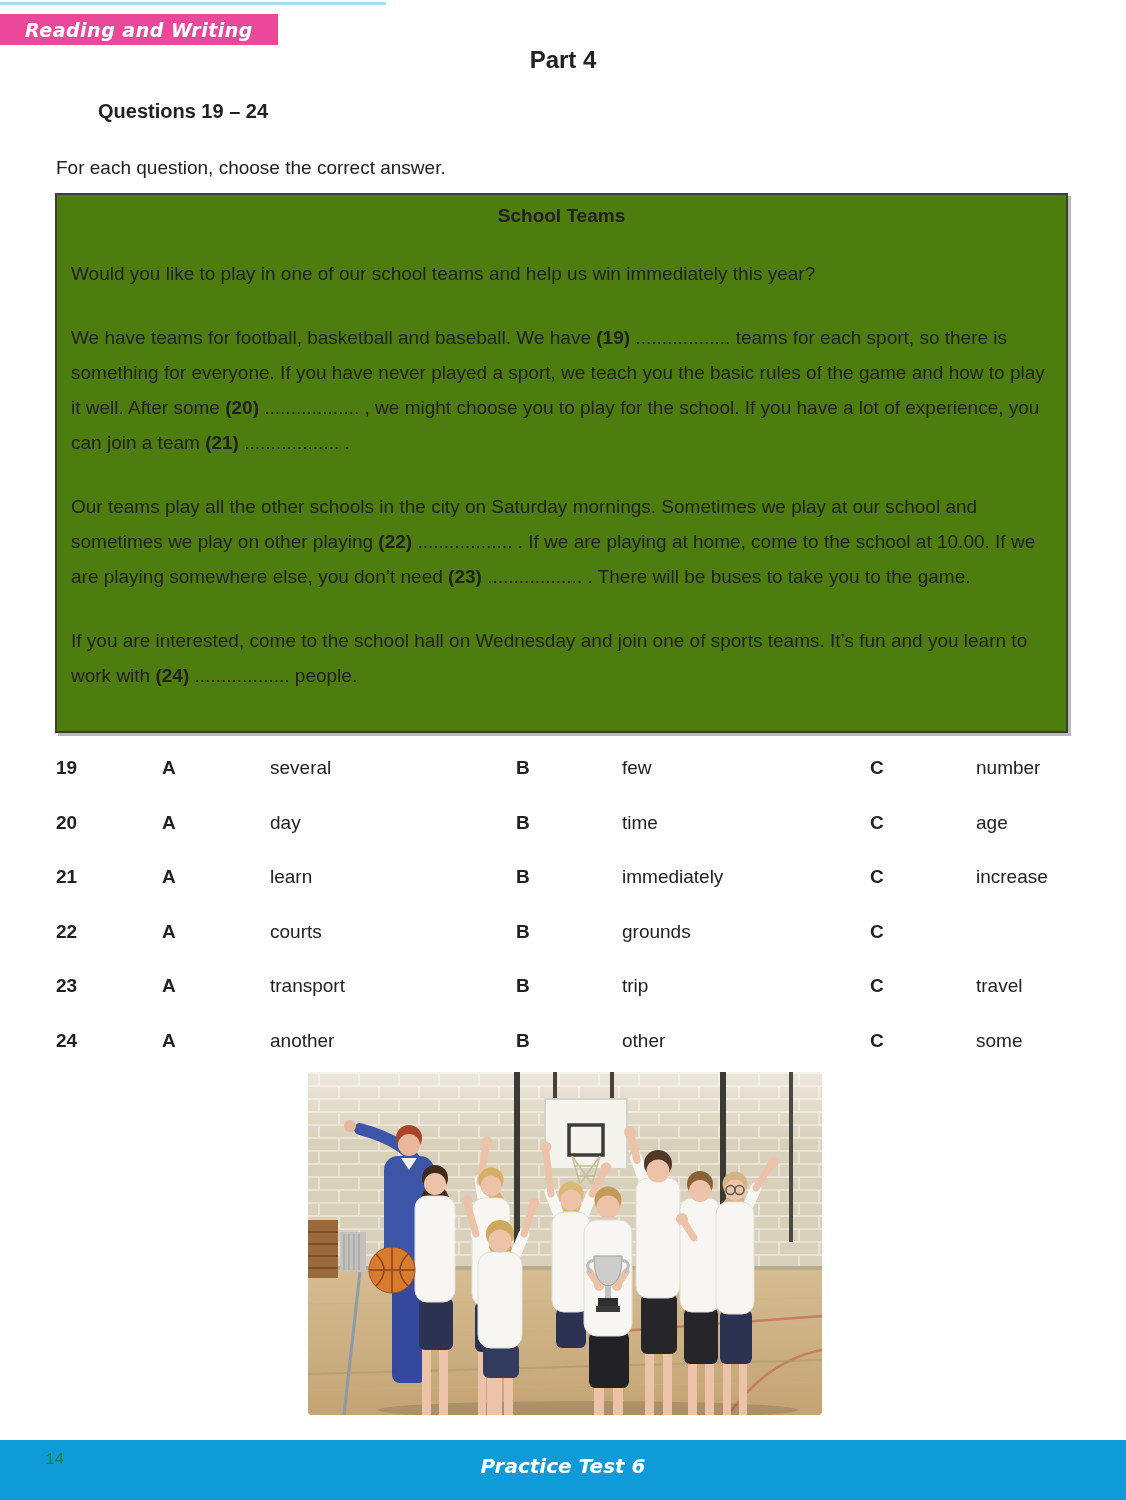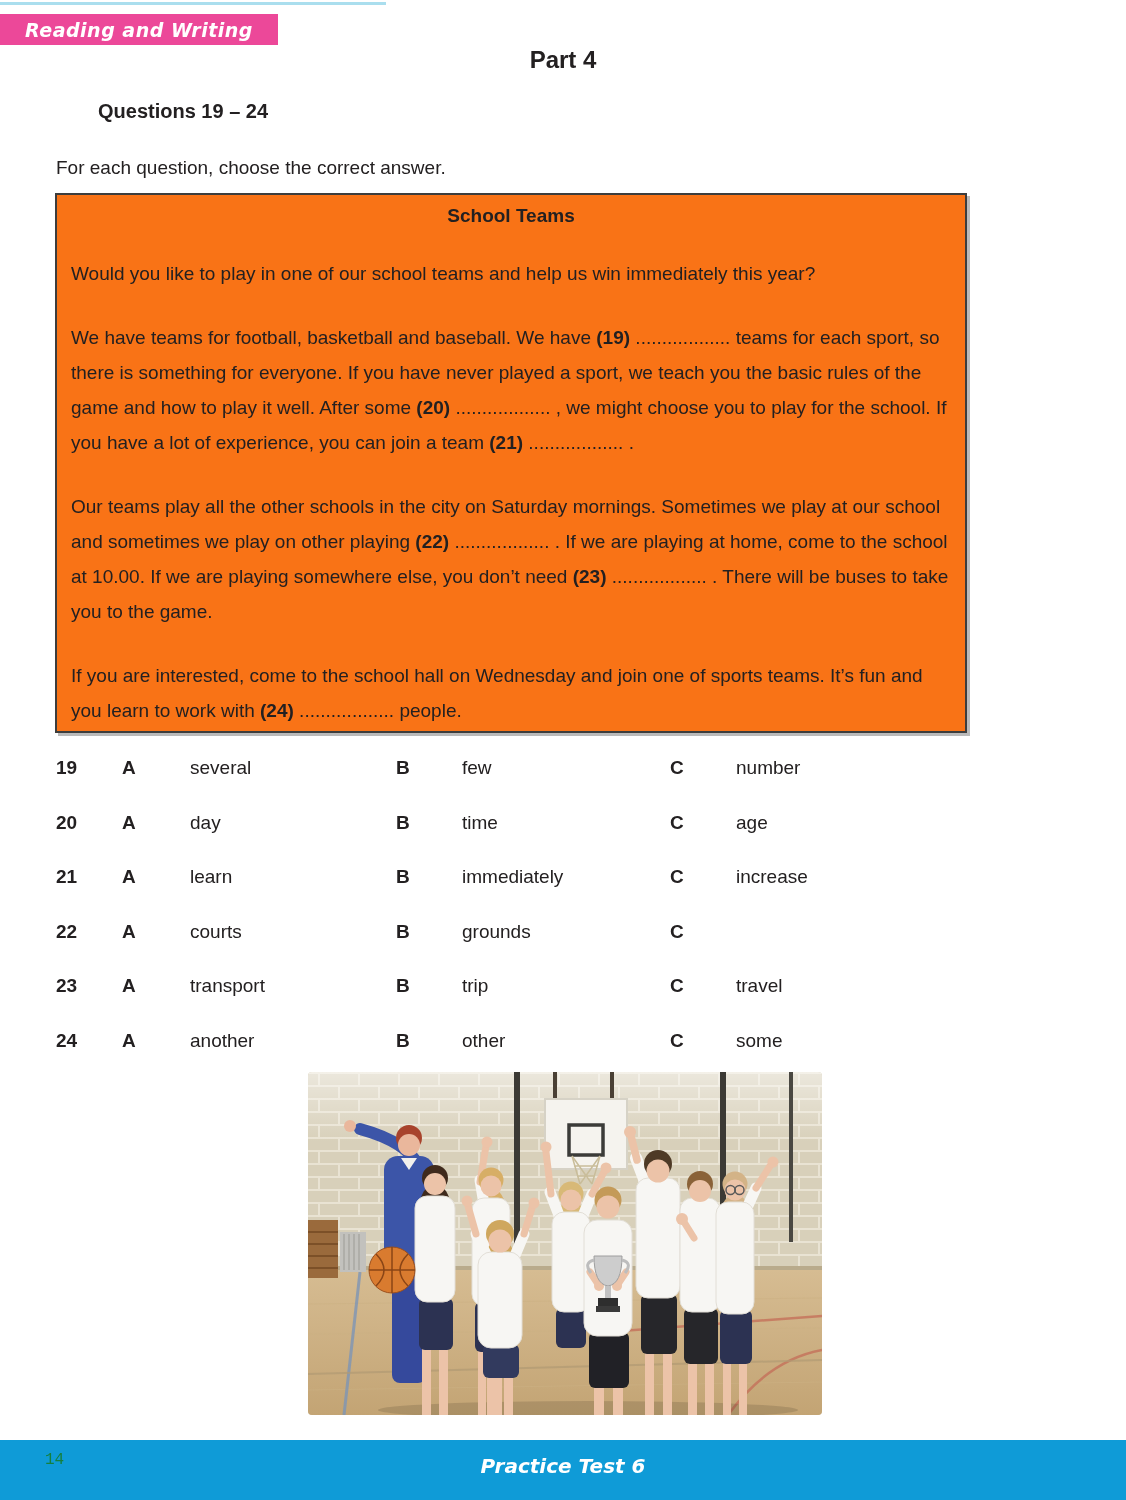--- a/index.html
+++ b/index.html
@@ -10,31 +10,31 @@
   .topline{position:absolute;left:0;top:2px;width:386px;height:3px;background:#aadeee;}
   .badge{
     position:absolute;left:0;top:14px;width:278px;height:31px;background:#ec4899;
     color:#ffffff;font-family:"DejaVu Sans", sans-serif;font-weight:bold;font-style:italic;
     font-size:19px;display:flex;align-items:center;justify-content:center;letter-spacing:.5px;
   }
   .part-title{position:absolute;top:46px;left:0;width:1126px;text-align:center;font-weight:bold;font-size:24px;}
   .q-heading{position:absolute;top:100px;left:56px;font-weight:bold;font-size:20px;margin-left:42px;}
   .instruction{position:absolute;top:157px;left:56px;font-size:19px;}
   .passage-box{
-    position:absolute;left:55px;top:193px;width:912px;height:540px;box-sizing:border-box;
-    background:#f97316;border:2px solid #3d3d3d;box-shadow:3px 3px 0 rgba(130,130,130,.55);
+    position:absolute;left:55px;top:193px;width:1013px;height:540px;box-sizing:border-box;
+    background:#4d7c0f;border:2px solid #3d3d3d;box-shadow:3px 3px 0 rgba(130,130,130,.55);
     padding:8px 14px 0 14px;
   }
   .passage-title{text-align:center;font-weight:bold;font-size:19px;margin:2px 0 0 0;}
   p.psg{font-size:19px;line-height:35px;margin:29px 0 0 0;}
   p.psg .b{font-weight:bold;}
   .options{position:absolute;left:56px;top:752px;width:1013px;padding-top:5px;}
   .opt-row{
     display:grid;grid-template-columns:66px 68px 206px 66px 208px 66px auto;
-    font-size:19px;height:54.5px;align-items:start;
+    font-size:19px;height:54.5px;align-items:start;gap:40px;
   }
   .opt-num,.opt-letter{font-weight:bold;}
   .photo{
     position:absolute;left:308px;top:1072px;width:514px;height:343px;
     border-radius:4px;overflow:hidden;background:#d8d0ba;
   }
   .footer-bar{position:absolute;left:0;top:1440px;width:1126px;height:60px;background:#0f9bd7;}
   .page-number{
     position:absolute;left:45px;top:1451px;font-size:16px;color:#15803d;
     font-family:Liberation Mono, monospace;

